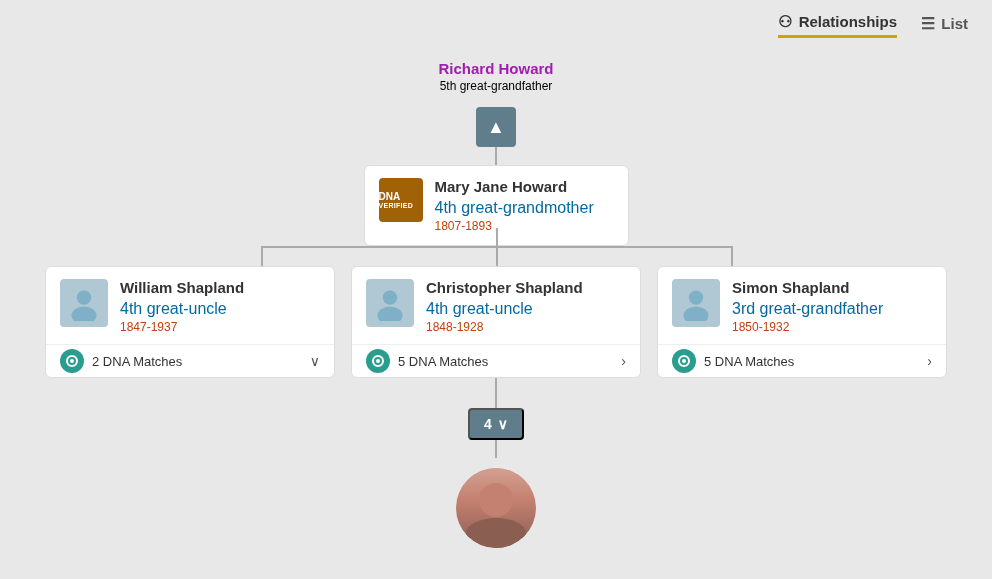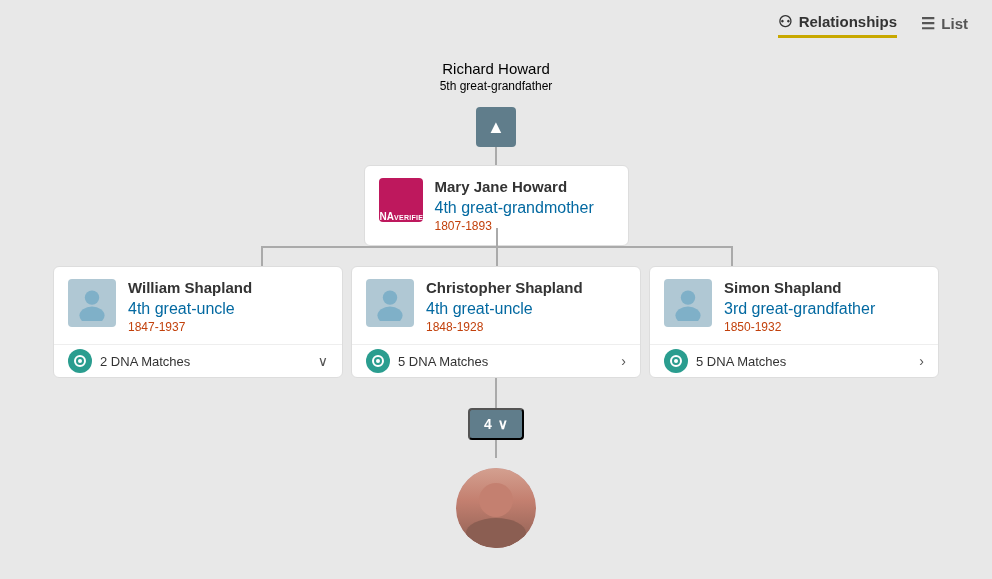--- a/index.html
+++ b/index.html
@@ -57,22 +57,22 @@
     
     .richard-node {
       display: flex;
       flex-direction: column;
       align-items: center;
       margin-top: 10px;
     }
 
     .richard-name {
       font-size: 15px;
-      font-weight: 400;
-      color: #000000;
+      font-weight: 700;
+      color: #a21caf;
     }
 
     .richard-relation {
       font-size: 12px;
       color: #000000;
       margin-top: 2px;
     }
 
     
     .up-arrow-btn {
@@ -104,31 +104,31 @@
       border-radius: 6px;
       width: 265px;
       padding: 12px 14px;
       display: flex;
       gap: 12px;
       align-items: flex-start;
       position: relative;
     }
 
     .dna-badge {
-      background: #be185d;
+      background: #a16207;
       color: white;
       font-size: 9px;
       font-weight: 700;
       text-align: center;
       border-radius: 4px;
       width: 44px;
       height: 44px;
       display: flex;
-      flex-direction: row;
-      align-items: flex-end;
+      flex-direction: column;
+      align-items: flex-start;
       justify-content: center;
       flex-shrink: 0;
       line-height: 1.1;
     }
 
     .dna-badge .dna-text { font-size: 10px; font-weight: 800; }
     .dna-badge .verified-text { font-size: 7px; font-weight: 600; letter-spacing: 0.3px; }
 
     .card-info { flex: 1; }
     .card-name {
@@ -202,21 +202,21 @@
       position: absolute;
       left: calc(50% + 235px);
       top: 0;
       width: 2px;
       height: 20px;
       background: #aaa;
     }
 
     .children-row {
       display: flex;
-      gap: 8px;
+      gap: 16px;
       align-items: flex-start;
     }
 
     
     .person-card {
       background: white;
       border: 1px solid #ddd;
       border-radius: 6px;
       width: 290px;
       overflow: hidden;

